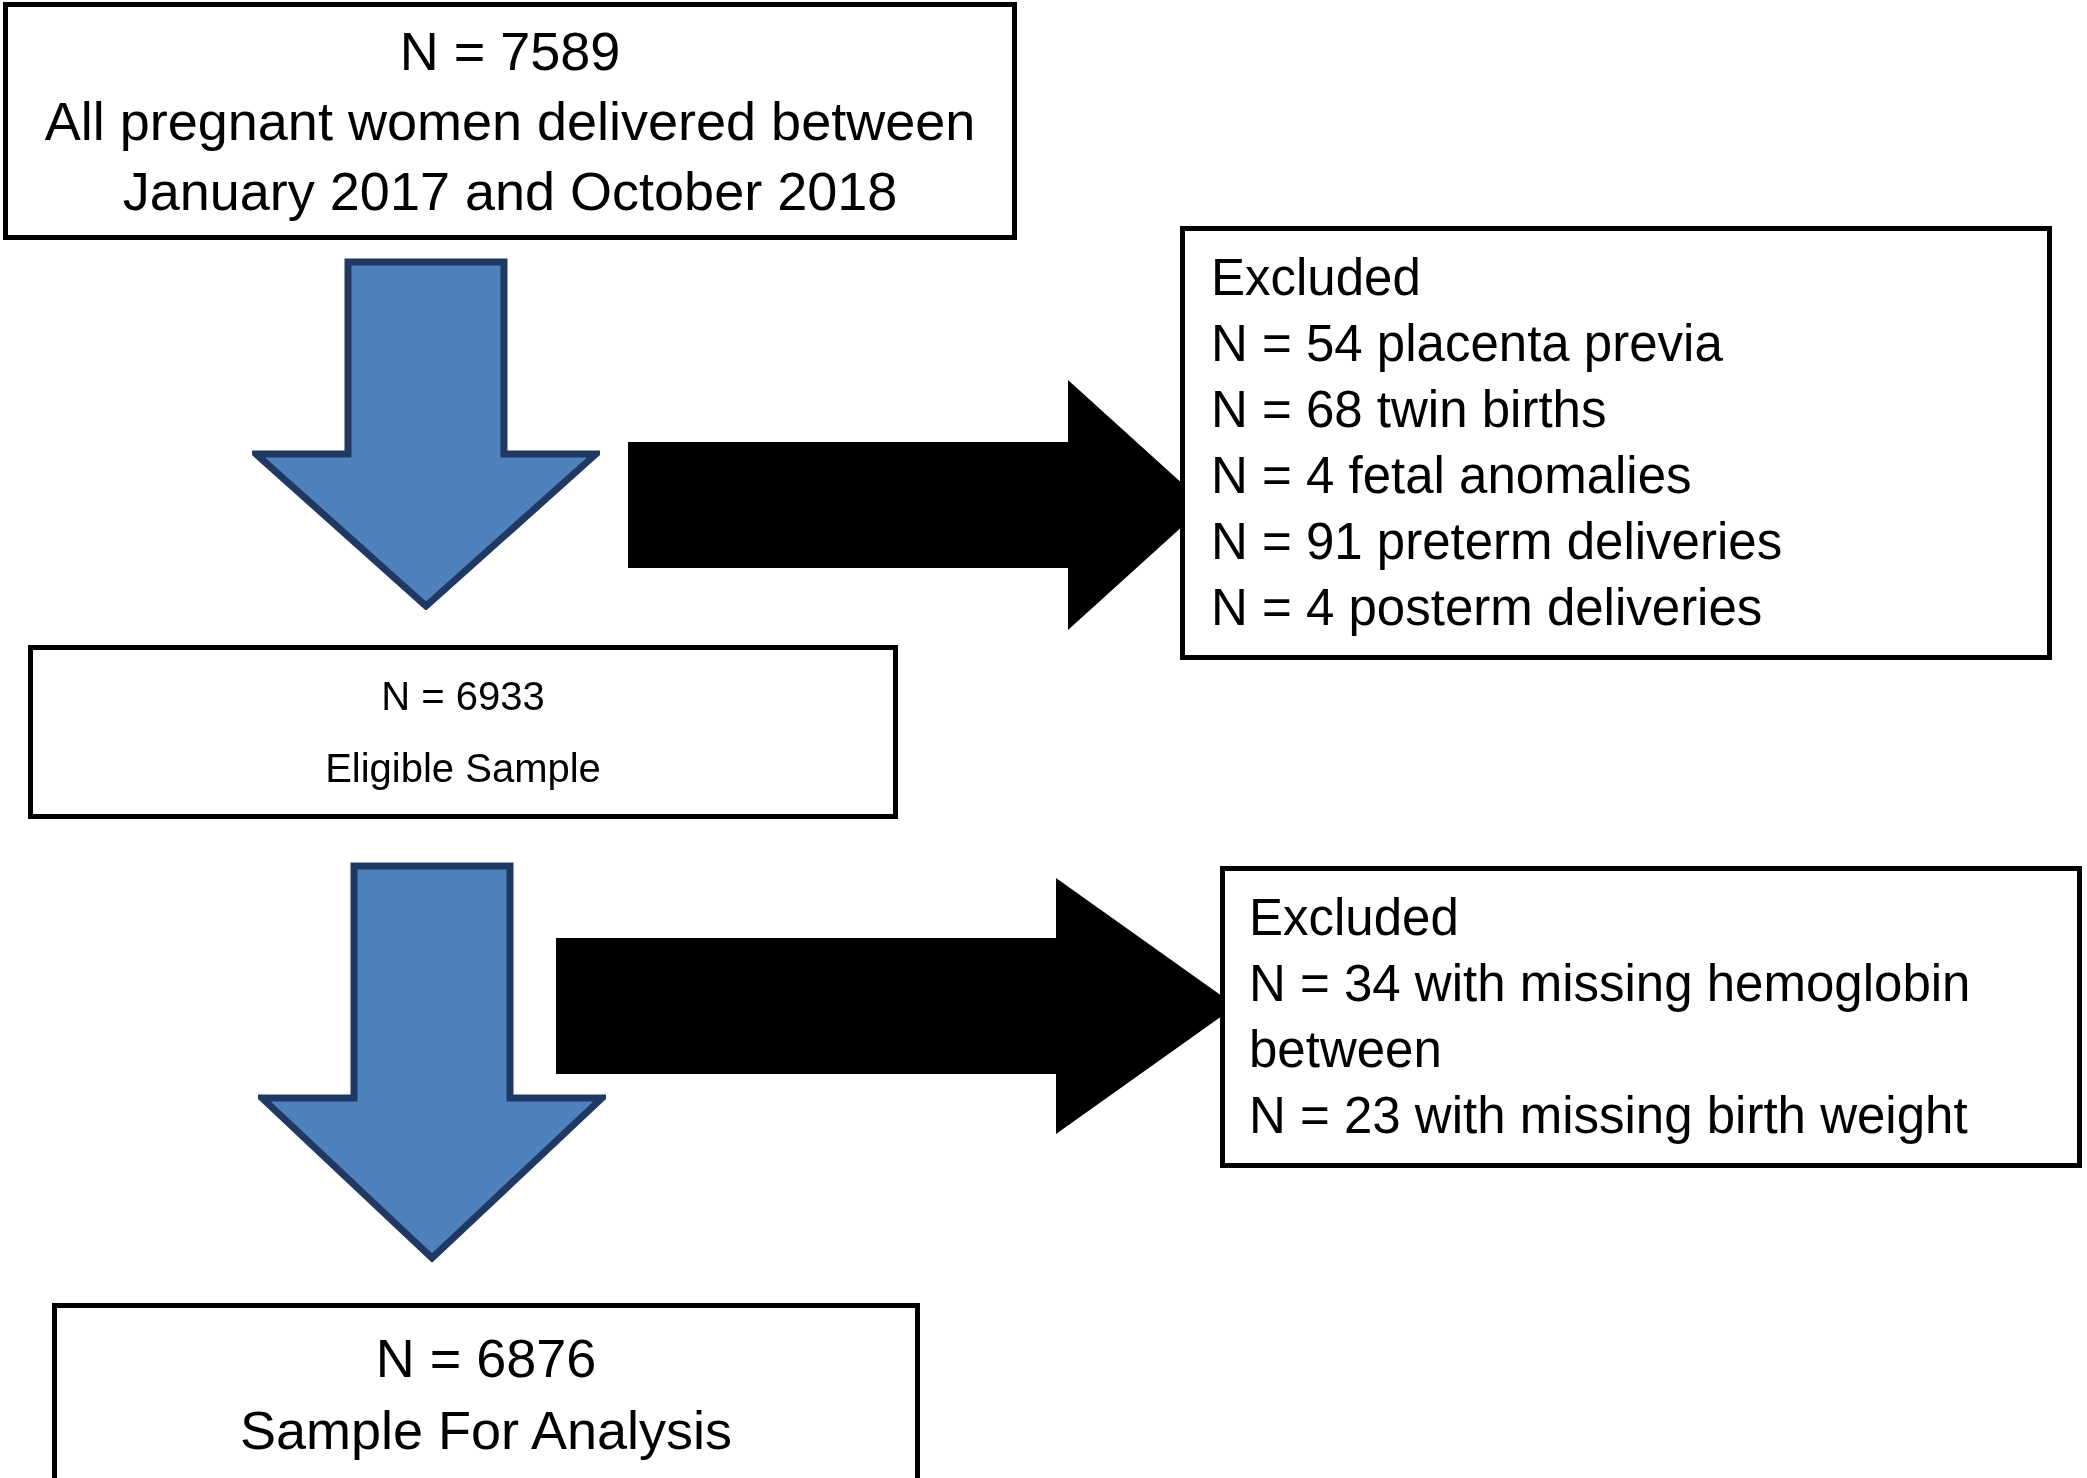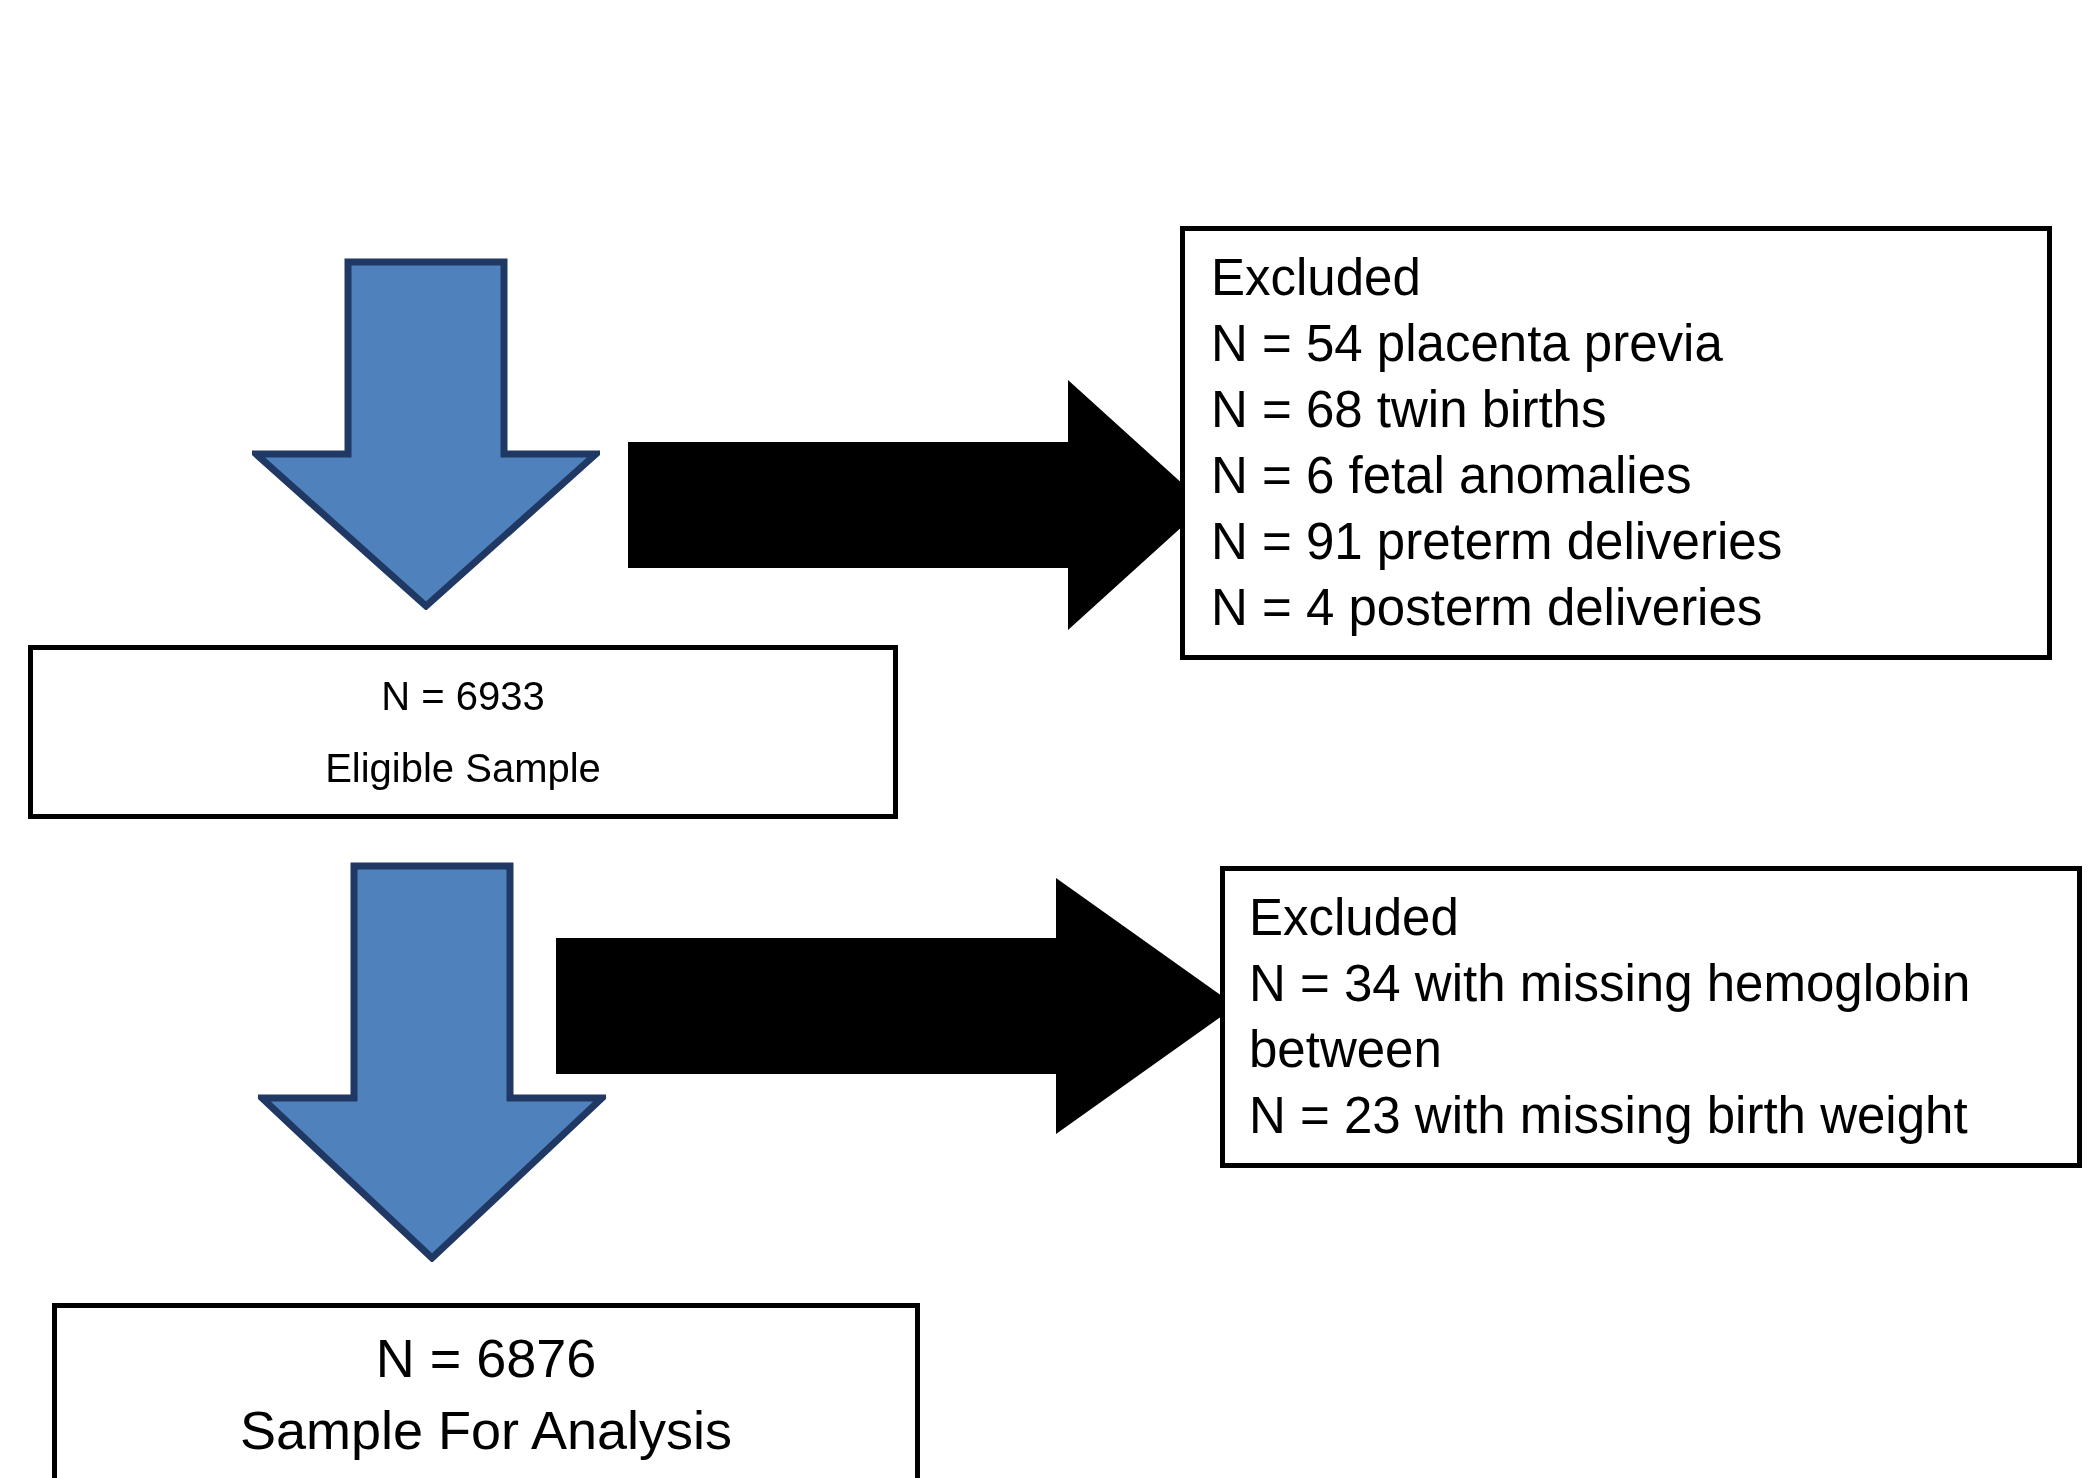--- a/index.html
+++ b/index.html
@@ -86,34 +86,39 @@
   #arrow-down-1 { left: 252px; top: 258px;  width: 348px; height: 352px; }
   #arrow-down-2 { left: 258px; top: 862px;  width: 348px; height: 400px; }
   #arrow-right-1{ left: 628px; top: 380px;  width: 578px; height: 250px; }
   #arrow-right-2{ left: 556px; top: 878px;  width: 680px; height: 256px; }
 </style>
 </head>
 <body>
 
 <div id="canvas">
 
+  <div class="box box-centered" id="box-total">
+    <span class="line">N = 7589</span>
+    <span class="line">All pregnant women delivered between</span>
+    <span class="line">January 2017 and October 2018</span>
+  </div>
 
   <svg class="arrow-svg" id="arrow-down-1" viewBox="0 0 348 352" preserveAspectRatio="none">
     <polygon points="96,4 252,4 252,196 344,196 174,348 4,196 96,196" fill="#4F81BD" stroke="#1F3864" stroke-width="7" stroke-linejoin="miter"></polygon>
   </svg>
 
   <svg class="arrow-svg" id="arrow-right-1" viewBox="0 0 578 250" preserveAspectRatio="none">
     <polygon points="0,62 440,62 440,0 578,125 440,250 440,188 0,188" fill="#000000"></polygon>
   </svg>
 
   <div class="box box-left" id="box-excluded-1">
     <span class="line">Excluded</span>
     <span class="line">N = 54 placenta previa</span>
     <span class="line">N = 68 twin births</span>
-    <span class="line">N = 6 fetal anomalies</span>
+    <span class="line">N = 4 fetal anomalies</span>
     <span class="line">N = 91 preterm deliveries</span>
     <span class="line">N = 4 posterm deliveries</span>
   </div>
 
   <div class="box box-centered" id="box-eligible">
     <span class="line">N = 6933</span>
     <span class="line">Eligible Sample</span>
   </div>
 
   <svg class="arrow-svg" id="arrow-down-2" viewBox="0 0 348 400" preserveAspectRatio="none">

